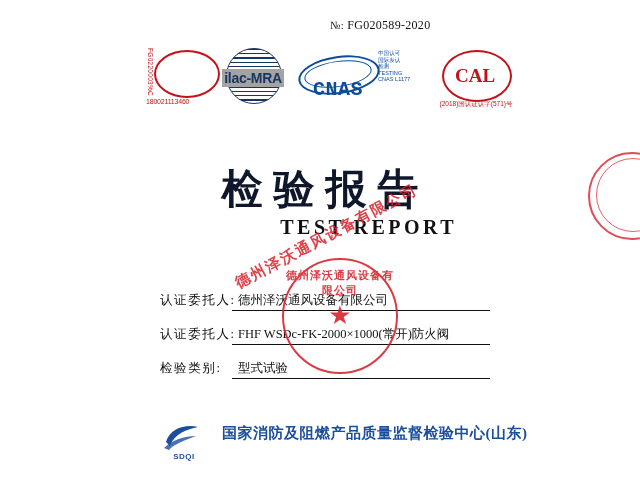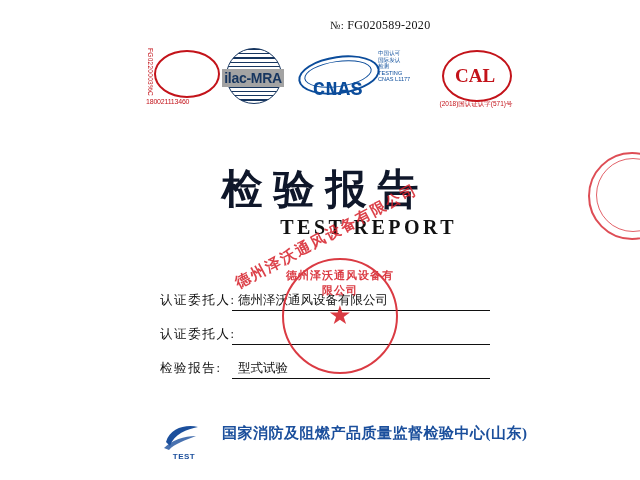--- a/index.html
+++ b/index.html
@@ -476,25 +476,26 @@
 <div class="fields">
 
   <div class="field-row">
     <div class="field-label">认证委托人:</div>
     <div class="field-value">德州泽沃通风设备有限公司</div>
     <div class="field-line"></div>
   </div>
 
   <div class="field-row">
     <div class="field-label">认证委托人:</div>
+    <div class="field-value">FHF WSDc-FK-2000×1000(常开)防火阀</div>
     <div class="field-line"></div>
   </div>
 
   <div class="field-row">
-    <div class="field-label">检验报告:</div>
+    <div class="field-label">检验类别:</div>
     <div class="field-value">型式试验</div>
     <div class="field-line"></div>
   </div>
 </div>
 
 <div class="seal">
   <div class="seal-top">德州泽沃通风设备有限公司</div>
   <div class="seal-star">★</div>
 </div>
 
@@ -502,16 +503,16 @@
 
 <div class="edge-seal"></div>
 <div class="edge-seal-inner"></div>
 
 <div class="footer">
   <div class="footer-logo">
     <svg width="44" height="30" viewBox="0 0 44 30">
       <path d="M6 20 C 10 6, 26 2, 38 5 C 27 7, 14 12, 10 24 Z" fill="#1b4f9c"></path>
       <path d="M4 26 C 12 18, 24 14, 36 14 C 26 18, 14 22, 9 28 Z" fill="#1b4f9c" opacity="0.8"></path>
     </svg>
-    <div class="footer-logo-text">TEST</div>
+    <div class="footer-logo-text">SDQI</div>
   </div>
   <div class="footer-cn">国家消防及阻燃产品质量监督检验中心(山东)</div>
 </div>
 
 </body></html>

